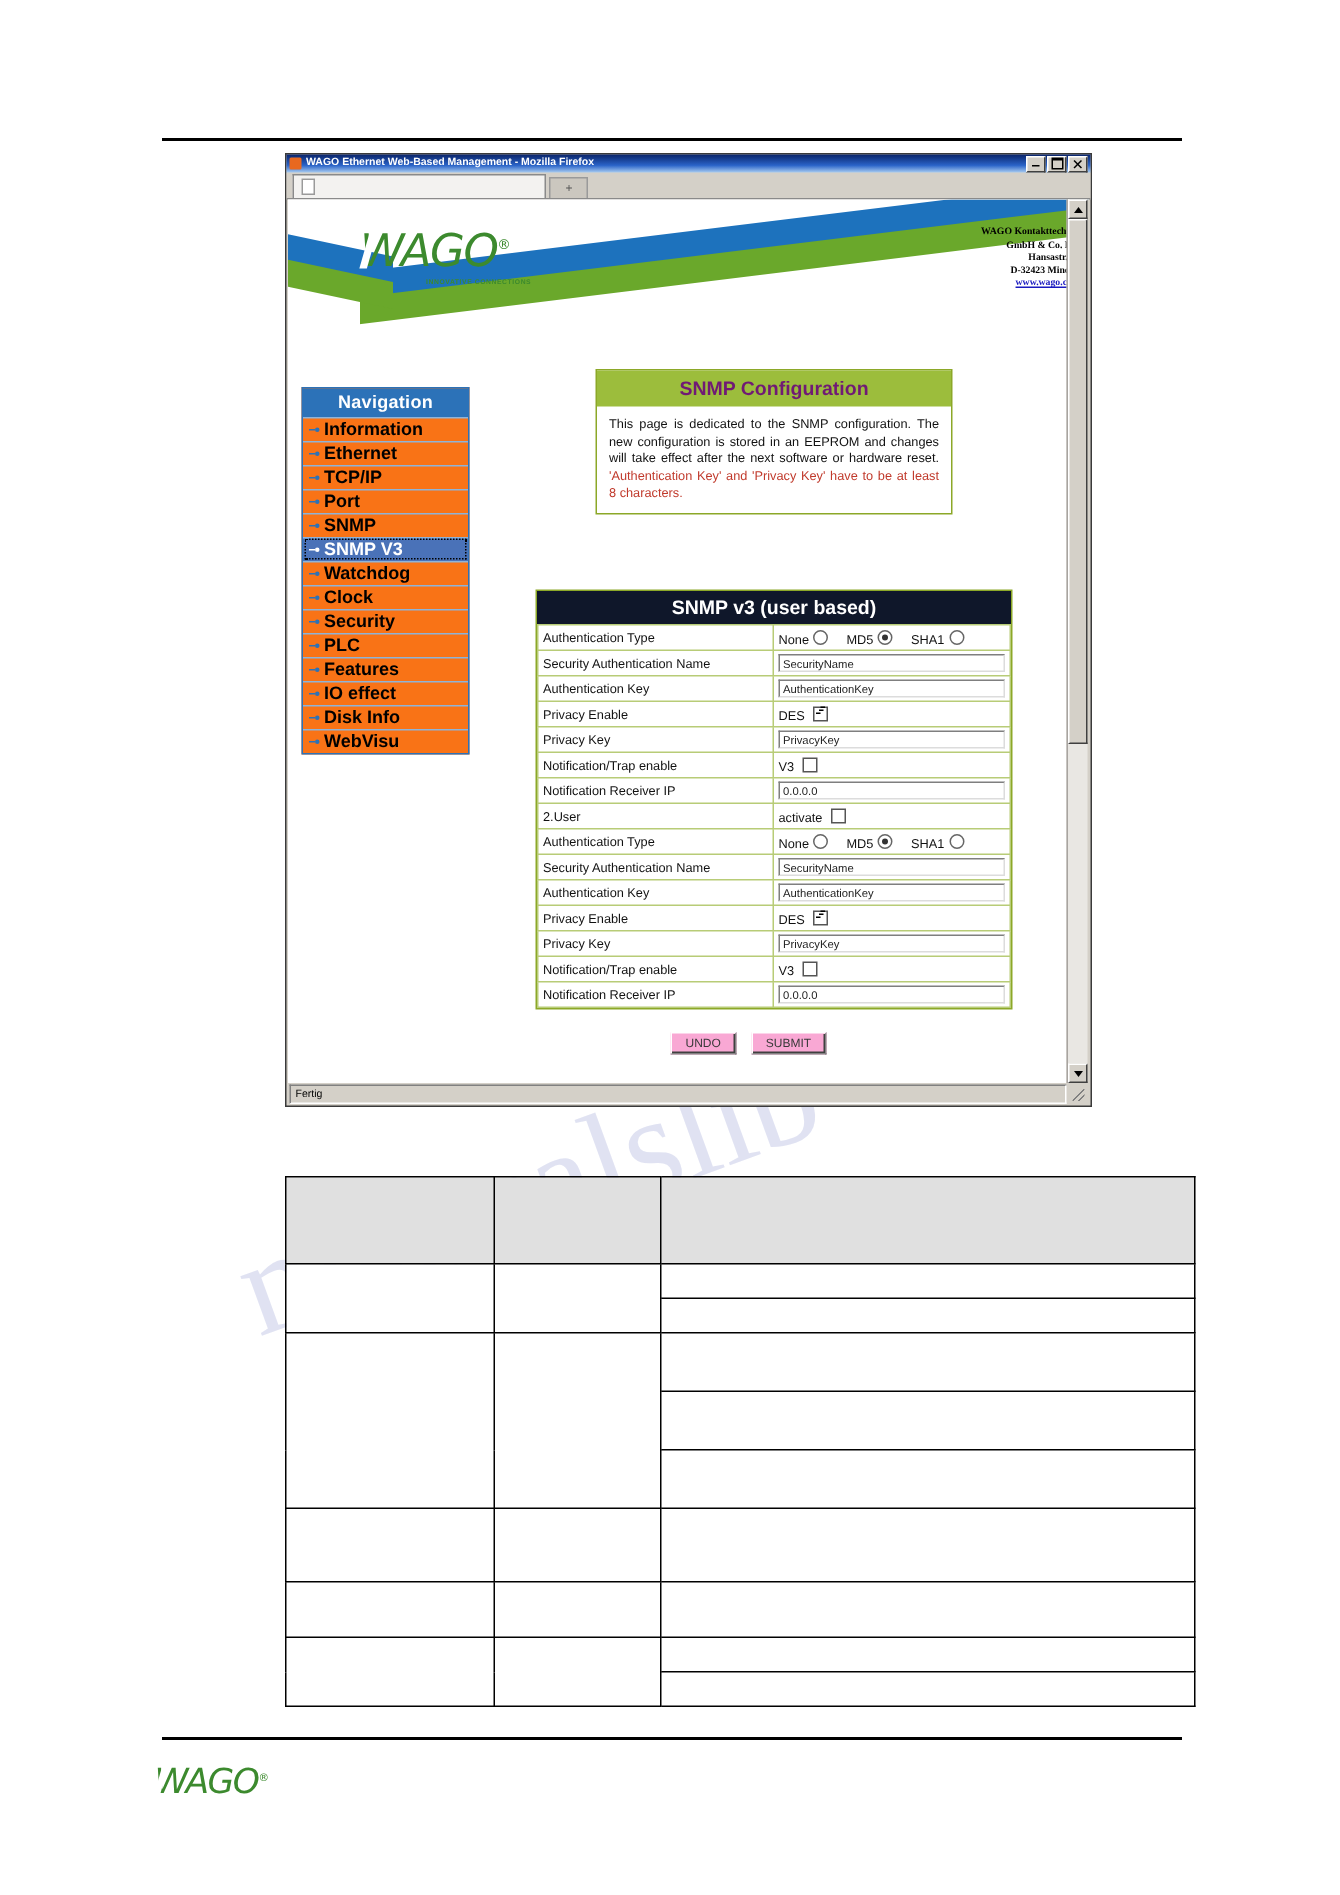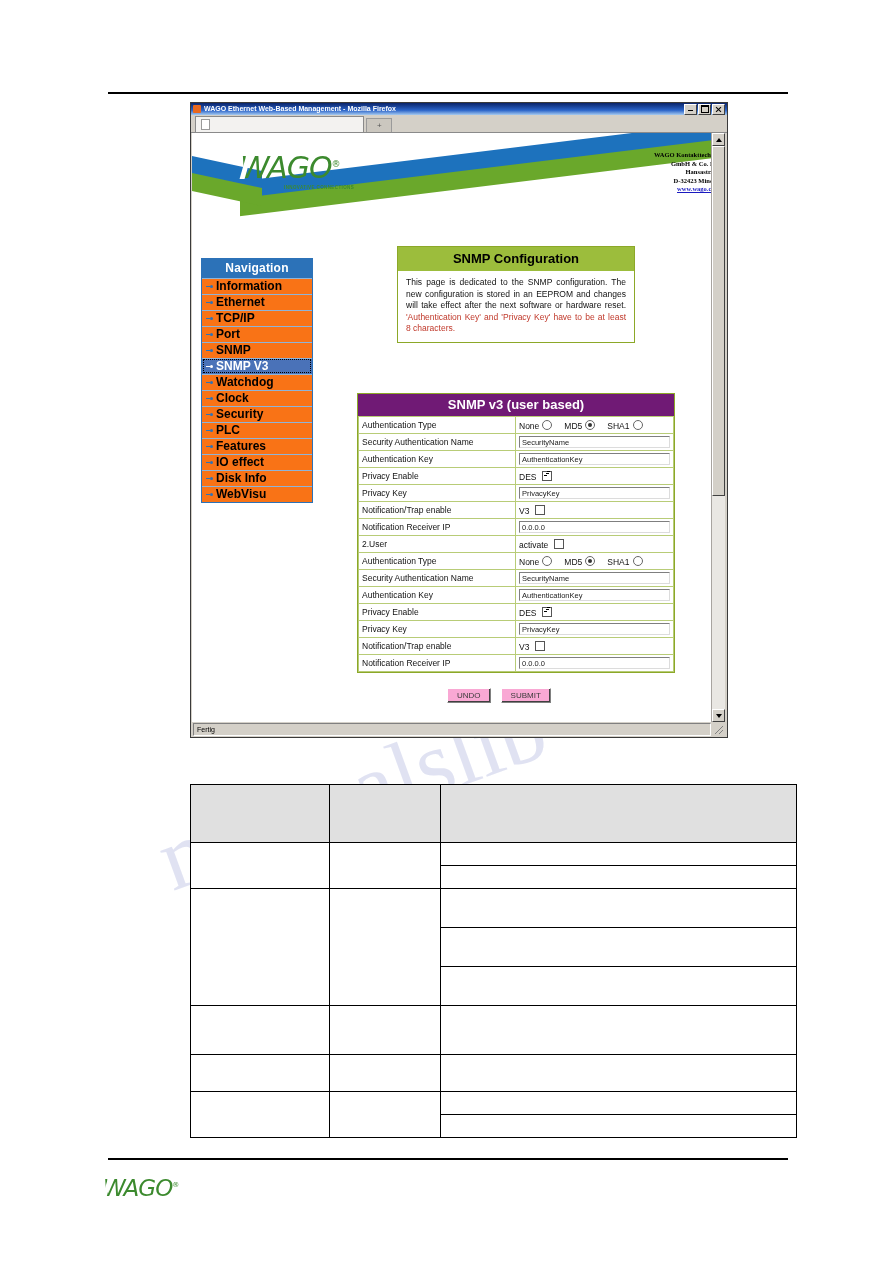--- a/index.html
+++ b/index.html
@@ -106,28 +106,28 @@
   }
   .nav-item .bullet:before{content:"";position:absolute;left:0;top:1px;width:4px;height:1px;background:#2c72b8;}
   .nav-item .bullet:after{content:"";position:absolute;left:4px;top:0;width:3px;height:3px;background:#2c72b8;border-radius:50%;}
   .nav-item.selected{background:#4a72b8;color:#fff;outline:1px dotted #000;outline-offset:-2px;}
   .nav-item.selected .bullet:before{background:#fff;}
   .nav-item.selected .bullet:after{background:#fff;}
 
   
   #infobox{position:absolute;left:205px;top:8px;width:236px;border:1px solid #8ca828;background:#fff;}
   #infobox-head{
-    background:#9cbd3c;color:#000000;font-size:13px;font-weight:bold;text-align:center;padding:4px 0 5px;
+    background:#9cbd3c;color:#701a75;font-size:13px;font-weight:bold;text-align:center;padding:4px 0 5px;
   }
   #infobox-body{padding:6px 8px 7px;font-size:8.5px;line-height:11.5px;color:#111;text-align:justify;}
   #infobox-body .warn{color:#c0392b;}
 
   
   #snmp-form{position:absolute;left:165px;top:155px;width:316px;border:1px solid #8ca828;background:#fff;}
-  #snmp-head{background:#701a75;color:#fff;font-size:13px;font-weight:bold;text-align:center;padding:3px 0 4px;}
+  #snmp-head{background:#0f172a;color:#fff;font-size:13px;font-weight:bold;text-align:center;padding:3px 0 4px;}
   table.frm{width:100%;border-collapse:collapse;}
   table.frm td{
     border:1px solid #b8cc77;font-size:8.5px;color:#111;padding:1px 3px;height:14px;vertical-align:middle;
   }
   td.lbl{width:150px;}
   td.val{padding-left:4px;}
   .txt{
     display:inline-block;width:100%;box-sizing:border-box;height:12px;line-height:12px;
     border:1px solid #7f7f7f;border-right-color:#dcdcdc;border-bottom-color:#dcdcdc;
     background:#fff;font-size:7.5px;color:#222;padding:0 2px;

